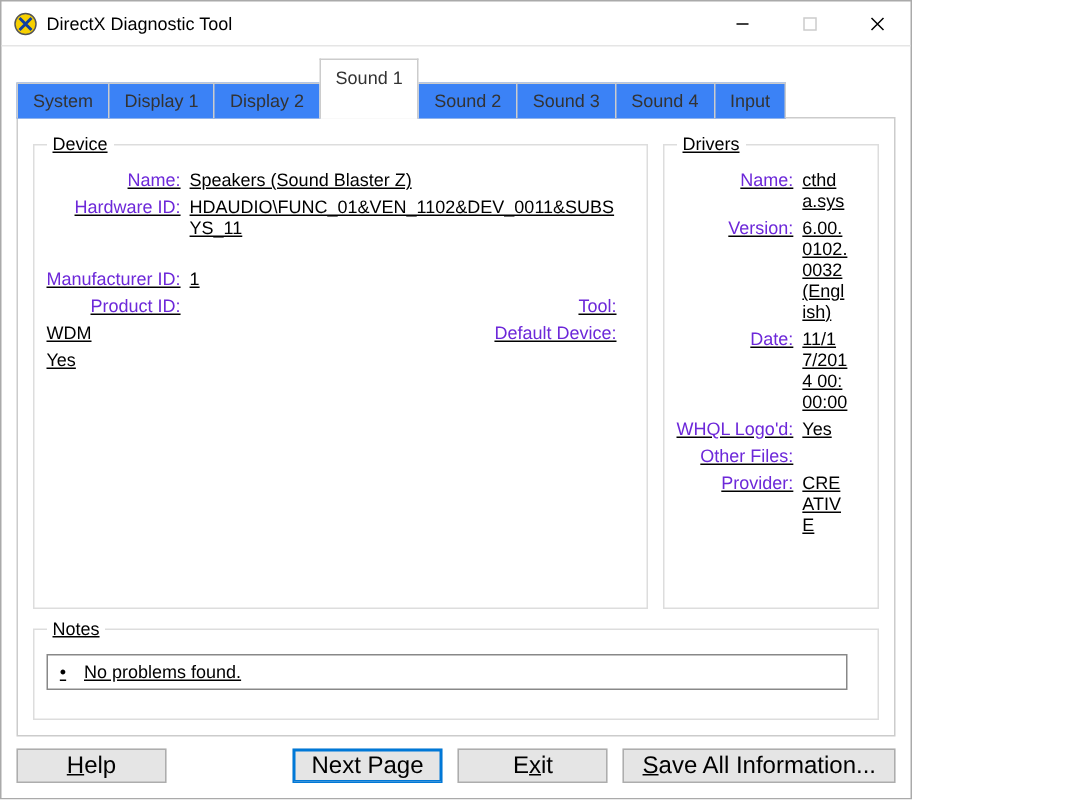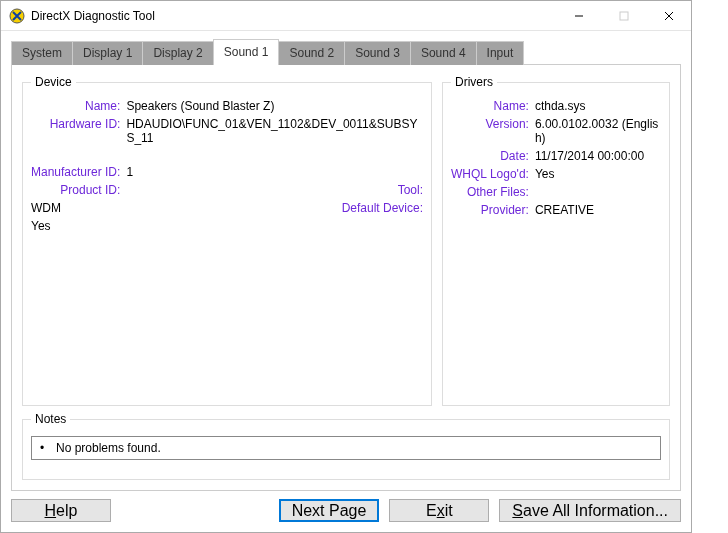--- a/index.html
+++ b/index.html
@@ -4,21 +4,21 @@
 <style>
   * { box-sizing: border-box; }
   html, body {
     margin: 0; padding: 0;
     font-family: "Segoe UI", Tahoma, sans-serif;
     font-size: 12px;
     background: #fff;
     color: #000;
   }
   .window {
-    width: 692px;
+    width: 608px;
     height: 533px;
     border: 1px solid #aaa;
     background: #fff;
     display: flex;
     flex-direction: column;
   }
   .titlebar {
     height: 30px;
     display: flex;
     align-items: center;
@@ -50,25 +50,25 @@
   }
   .tabs {
     display: flex;
     position: relative;
     z-index: 2;
   }
   .tab {
     padding: 4px 10px 5px 10px;
     border: 1px solid #ccc;
     border-bottom: none;
-    background: #a3a3a3;
+    background: #3b82f6;
     font-size: 12px;
     color: #333;
     margin-right: -1px;
-    margin-top: 2px;
+    margin-top: 16px;
     position: relative;
   }
   .tab.active {
     background: #fff;
     border-color: #ccc;
     margin-top: 0;
     padding-top: 5px;
     padding-bottom: 6px;
     z-index: 3;
   }
@@ -90,22 +90,23 @@
   }
   .top-row {
     display: flex;
     gap: 10px;
     flex: 1;
     min-height: 0;
   }
   fieldset.group {
     border: 1px solid #ddd;
     margin: 0;
-    padding: 10px 8px 8px 8px;
+    padding: 10px 20px 8px 8px;
     position: relative;
+    text-decoration: underline;
   }
   fieldset.group > legend {
     font-size: 12px;
     color: #000;
     padding: 0 4px;
   }
   .device-box { flex: 0 0 410px; display: flex; flex-direction: column; }
   .drivers-box { flex: 1; display: flex; flex-direction: row; }
   .kv-grid {
     display: grid;

